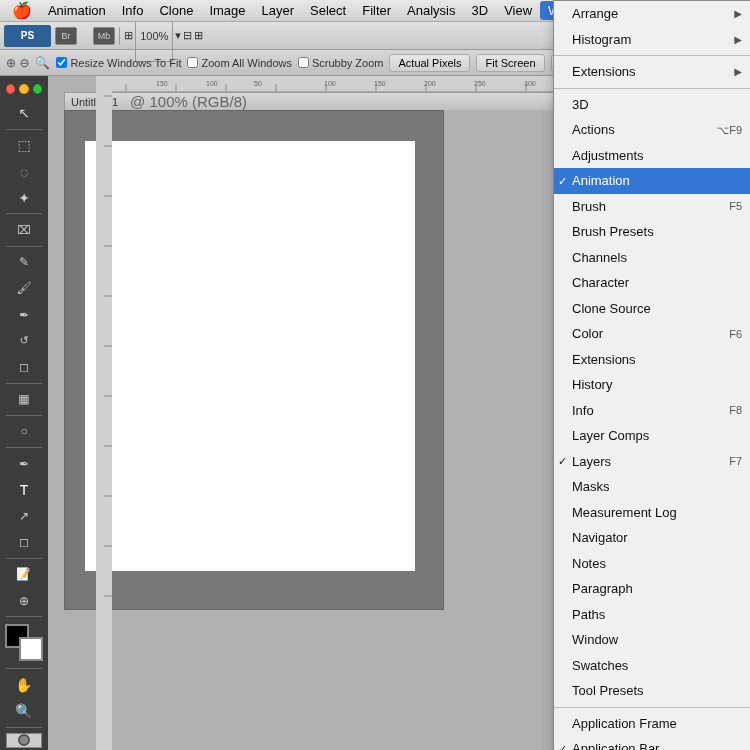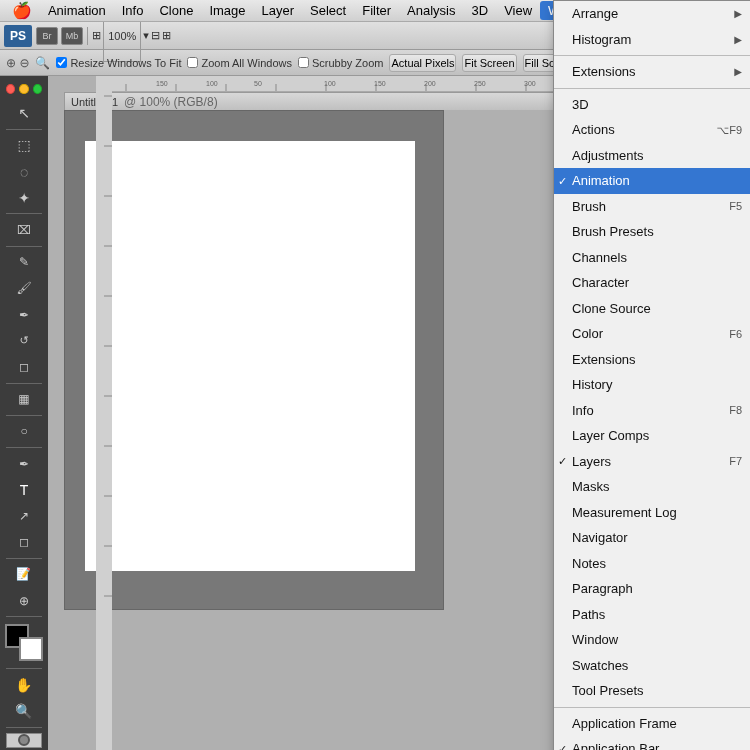--- a/index.html
+++ b/index.html
@@ -45,46 +45,46 @@
     .options-bar {
       height: 28px;
       background: linear-gradient(to bottom, #e0e0e0, #c8c8c8);
       border-bottom: 1px solid #999;
       display: flex;
       align-items: center;
       padding: 0 4px;
       gap: 4px;
     }
     .ps-icon {
-      width: 28px;
+      width: 47px;
       height: 22px;
       background: #2d6096;
       color: #fff;
-      font-size: 12px;
+      font-size: 10px;
       font-weight: bold;
       display: flex;
       align-items: center;
       justify-content: center;
       border-radius: 2px;
     }
 
     
     .toolbar-row {
       height: 26px;
       background: linear-gradient(to bottom, #d8d8d8, #c0c0c0);
       border-bottom: 1px solid #999;
       display: flex;
       align-items: center;
       padding: 0 6px;
       gap: 6px;
       font-size: 11px;
       color: #333;
     }
     .toolbar-btn {
-      padding: 2px 1px;
+      padding: 2px 8px;
       background: linear-gradient(to bottom, #e8e8e8, #d0d0d0);
       border: 1px solid #aaa;
       border-radius: 3px;
       font-size: 11px;
       cursor: pointer;
     }
     .checkbox-label {
       display: flex;
       align-items: center;
       gap: 3px;
@@ -246,21 +246,21 @@
 
   <span style="margin-left:auto; display:flex; gap:6px; color:#555; font-size:12px;">
     <span>▣</span>
     <span>◷</span>
     <span>▮▮▮</span>
   </span>
 </div>
 
 <div class="options-bar">
   <div class="ps-icon">PS</div>
-  <div style="display:flex;gap:3px;align-items:center;">
+  <div style="display:flex;gap:16px;align-items:center;">
     <div style="width:22px;height:18px;background:#555;border:1px solid #888;border-radius:2px;font-size:9px;color:#ccc;display:flex;align-items:center;justify-content:center;">Br</div>
     <div style="width:22px;height:18px;background:#555;border:1px solid #888;border-radius:2px;font-size:9px;color:#ccc;display:flex;align-items:center;justify-content:center;">Mb</div>
   </div>
   <div style="width:1px;height:18px;background:#999;"></div>
   <div style="display:flex;align-items:center;gap:2px;">
     <span style="font-size:11px;color:#333;">⊞</span>
     <span style="font-size:11px;color:#333;border:1px solid #999;padding:19px 4px;">100%</span>
     <span style="font-size:11px;color:#333;">▾</span>
     <span style="font-size:11px;color:#333;">⊟</span>
     <span style="font-size:11px;color:#333;">⊞</span>
@@ -382,21 +382,21 @@
           <line x1="8" y1="420" x2="16" y2="420" stroke="#888" stroke-width="1"></line>
           <line x1="8" y1="470" x2="16" y2="470" stroke="#888" stroke-width="1"></line>
           <line x1="8" y1="520" x2="16" y2="520" stroke="#888" stroke-width="1"></line>
         </g>
       </svg>
     </div>
 
     <div style="position:absolute;top:16px;left:16px;right:0;bottom:0;">
       <div style="height:18px;background:linear-gradient(to bottom,#d8d8d8,#c0c0c0);border:1px solid #999;border-bottom:none;font-size:11px;display:flex;align-items:center;padding:0 6px;color:#333;gap:6px;">
         <span>Untitled-1</span>
-        <span style="font-size:12px;color:#666;">@ 100% (RGB/8)</span>
+        <span style="font-size:15px;color:#666;margin-left:6px;">@ 100% (RGB/8)</span>
       </div>
       <div style="position:relative;background:#787878;border:1px solid #666;width:380px;height:500px;overflow:hidden;">
         <div style="position:absolute;top:30px;left:20px;width:330px;height:430px;background:#fff;"></div>
       </div>
     </div>
   </div>
 </div>
 
 <div class="dropdown-menu">
 

